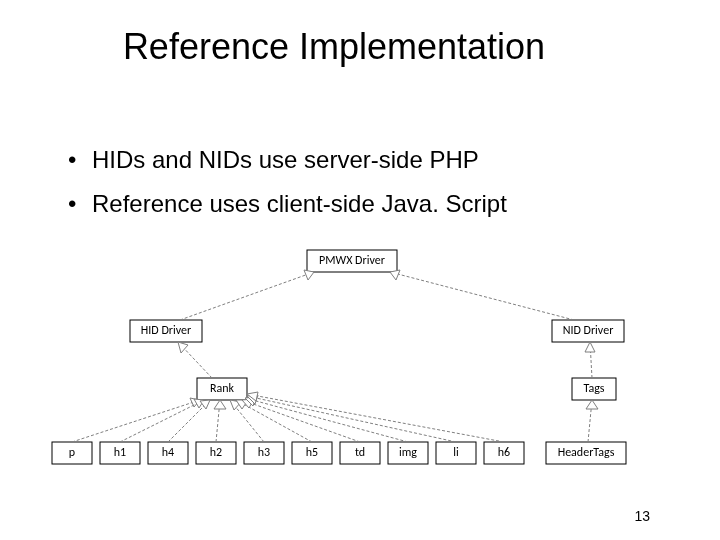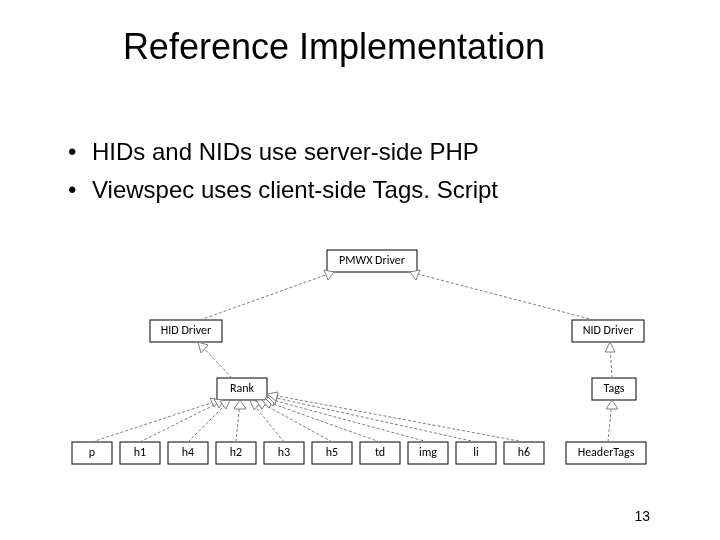--- a/index.html
+++ b/index.html
@@ -1,36 +1,36 @@
 <!DOCTYPE html>
 <html><head>
 <meta charset="utf-8">
 <style>
   html,body{margin:0;padding:0;width:720px;height:540px;background:#fff;font-family:Arial,Helvetica,sans-serif;color:#000;}
   .slide{position:relative;width:668px;height:540px;box-sizing:border-box;}
   .title{position:absolute;top:26px;left:0;right:0;text-align:center;font-size:36px;}
   .bullets{position:absolute;top:110px;left:28px;font-size:24px;line-height:1.5;}
-  .bullets li{margin-bottom:2px;list-style:none;position:relative;padding-left:24px;}
+  .bullets li{margin-bottom:2px;list-style:none;position:relative;padding-left:24px;margin-top:8px;}
   .bullets li::before{content:"•";position:absolute;left:0;top:0;font-size:24px;}
   .pagenum{position:absolute;right:18px;bottom:16px;font-size:14px;margin-top:30px;}
-  .diagram{position:absolute;left:72px;top:250px;width:600px;height:230px;}
+  .diagram{position:absolute;left:52px;top:250px;width:600px;height:230px;}
   .diagram svg{width:100%;height:100%;overflow:visible;}
   .box{fill:#fff;stroke:#000;stroke-width:1;}
   .lbl{font-family:Calibri,Arial,sans-serif;font-size:12px;fill:#000;text-anchor:middle;dominant-baseline:middle;}
   .arr{stroke:#7f7f7f;stroke-width:1;fill:none;stroke-dasharray:3 2;}
   .tri{fill:#fff;stroke:#7f7f7f;stroke-width:1;}
 </style>
 </head>
 <body>
 
 <div class="slide">
   <div class="title">Reference Implementation</div>
   <ul class="bullets">
     <li>HIDs and NIDs use server-side PHP</li>
-    <li>Viewspec uses client-side Tags. Script</li>
+    <li>Reference uses client-side Java. Script</li>
   </ul>
 
   <div class="diagram">
     <svg viewBox="0 0 600 230">
 
       <rect class="box" x="255" y="0" width="90" height="22"></rect>
       <text class="lbl" x="300" y="11">PMWX Driver</text>
 
       <rect class="box" x="78" y="70" width="72" height="22"></rect>
       <text class="lbl" x="114" y="81">HID Driver</text>

